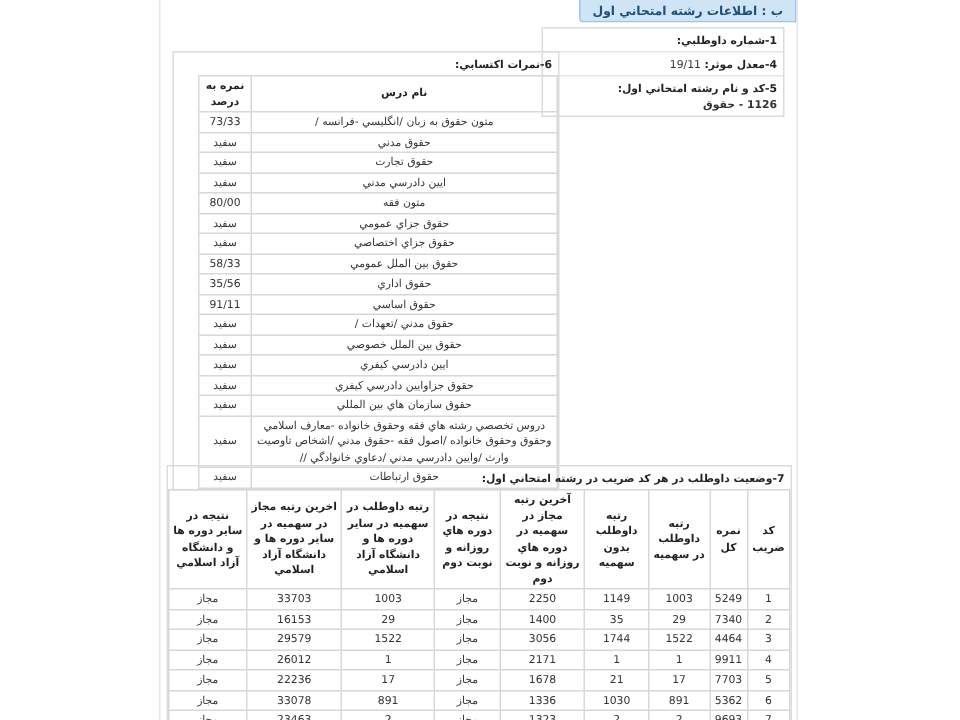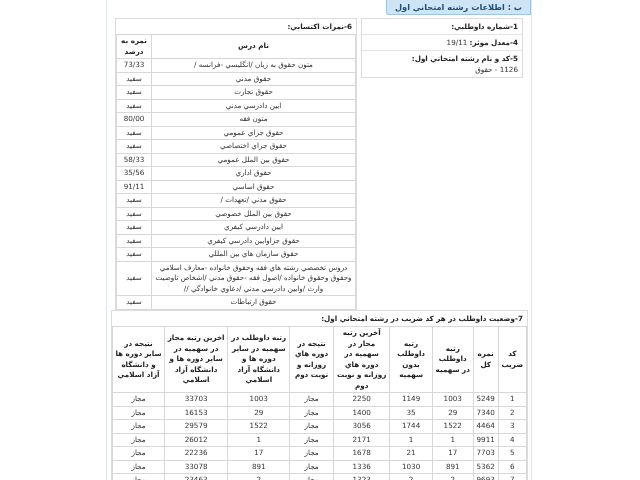--- a/index.html
+++ b/index.html
@@ -18,25 +18,25 @@
     background: #cfe4f5; border: 1px solid #9fc4e2; border-top: none;
     border-radius: 0 0 0 3px;
     font-weight: bold; font-size: 8.2px; color: #1f4f7a; line-height: 14px;
     direction: rtl;
   }
   .info-box {
     position: absolute; left: 254px; top: 18px; width: 160px;
     border: 1px solid #dcdcdc; direction: rtl; text-align: right;
   }
   .info-row { padding: 2px 4px; border-bottom: 1px solid #e5e5e5; line-height: 11px; }
-  .info-row:last-child { border-bottom: none; }
+  .info-row:last-child { border-bottom: none; font-weight: bold; }
   .info-row b { color: #222; }
   .grades-box {
-    position: absolute; left: 8px; top: 18px; width: 240px;
-    border: 1px solid #dcdcdc; direction: rtl;
+    position: absolute; left: 8px; top: 34px; width: 240px;
+    border: 1px solid #dcdcdc; direction: rtl; padding-left: 16px;
   }
   .box-head { padding: 2px 4px; font-weight: bold; color: #222; text-align: right; line-height: 11px; }
   table { border-collapse: collapse; width: 100%; direction: rtl; }
   td, th { border: 1px solid #d8d8d8; text-align: center; padding: 1px 2px; line-height: 10.5px; font-weight: normal; }
   th { font-weight: bold; color: #222; }
   .grades-table th.col-score, .grades-table td.col-score { width: 30px; margin-left: 11px; }
   .status-box {
     position: absolute; left: 4px; top: 310px; width: 415px;
     border: 1px solid #dcdcdc; direction: rtl;
   }

